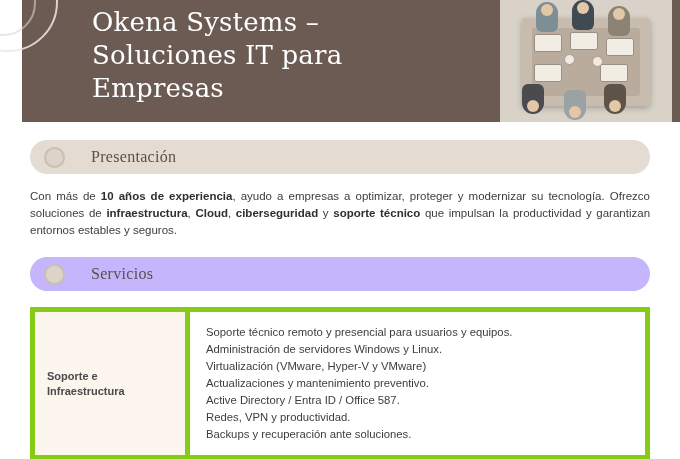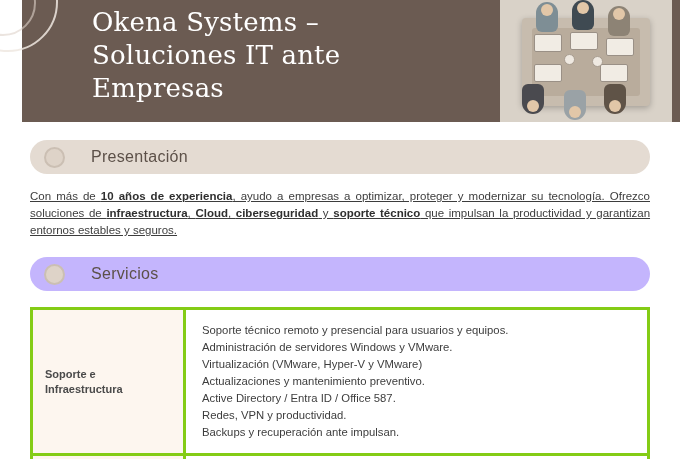--- a/index.html
+++ b/index.html
@@ -145,46 +145,45 @@
   .section-bar.alt { background: #c4b5fd; }
   .bar-dot {
     width: 17px; height: 17px;
     border-radius: 50%;
     border: 2px solid #cbbfb3;
     background: #ded3c8;
     margin-right: 26px;
     flex: none;
   }
   .bar-label {
-    font-family: Liberation Sans, sans-serif;
+    font-family: Liberation Serif, serif;
     font-size: 16px;
     color: #5c5048;
     letter-spacing: 0.3px;
     text-align: right;
   }
 
   .paragraph {
     margin: 14px 30px 0 30px;
     font-size: 11.5px;
     line-height: 17px;
     color: #3d3d3d;
     text-align: justify;
-    text-decoration: underline;
   }
   .paragraph b { font-weight: bold; color: #2f2f2f; }
 
   
   .svc-table {
     margin: 16px 30px 0 30px;
     width: 620px;
     border-collapse: collapse;
     table-layout: fixed;
   }
   .svc-table td {
-    border: 3px solid #84cc16;
+    border: 5px solid #84cc16;
     vertical-align: middle;
     padding: 0;
   }
   .svc-cat {
     width: 126px;
     background: #fdf6ef;
     font-size: 11px;
     font-weight: bold;
     color: #4a4a4a;
     line-height: 15px;
@@ -205,21 +204,21 @@
 </style>
 </head>
 <body>
 
 <div class="header">
   <div class="header-left-strip"></div>
   <div class="header-arc"></div>
   <div class="header-arc2"></div>
 
   <div class="header-title">Okena Systems –
-Soluciones IT ante
+Soluciones IT para
 Empresas</div>
 
   <div class="header-photo">
     <div class="tbl"></div>
     <div class="person p1">
         <i></i>
       </div>
     <div class="person p2">
         <i></i>
       </div>
@@ -258,26 +257,26 @@
     <span class="bar-dot"></span>
     <span class="bar-label">Servicios</span>
   </div>
 
   <table class="svc-table">
     <tbody id="svc-body">
         <tr>
           <td class="svc-cat">Soporte e Infraestructura</td>
           <td class="svc-items">
             <div>Soporte técnico remoto y presencial para usuarios y equipos.</div>
-            <div>Administración de servidores Windows y VMware.</div>
+            <div>Administración de servidores Windows y Linux.</div>
             <div>Virtualización (VMware, Hyper-V y VMware)</div>
             <div>Actualizaciones y mantenimiento preventivo.</div>
             <div>Active Directory / Entra ID / Office 587.</div>
             <div>Redes, VPN y productividad.</div>
-            <div>Backups y recuperación ante impulsan.</div>
+            <div>Backups y recuperación ante soluciones.</div>
           </td>
         </tr>
         <tr class="row-clipped">
           <td class="svc-cat"></td>
           <td class="svc-items"></td>
         </tr>
       </tbody>
   </table>
 
 </div>

